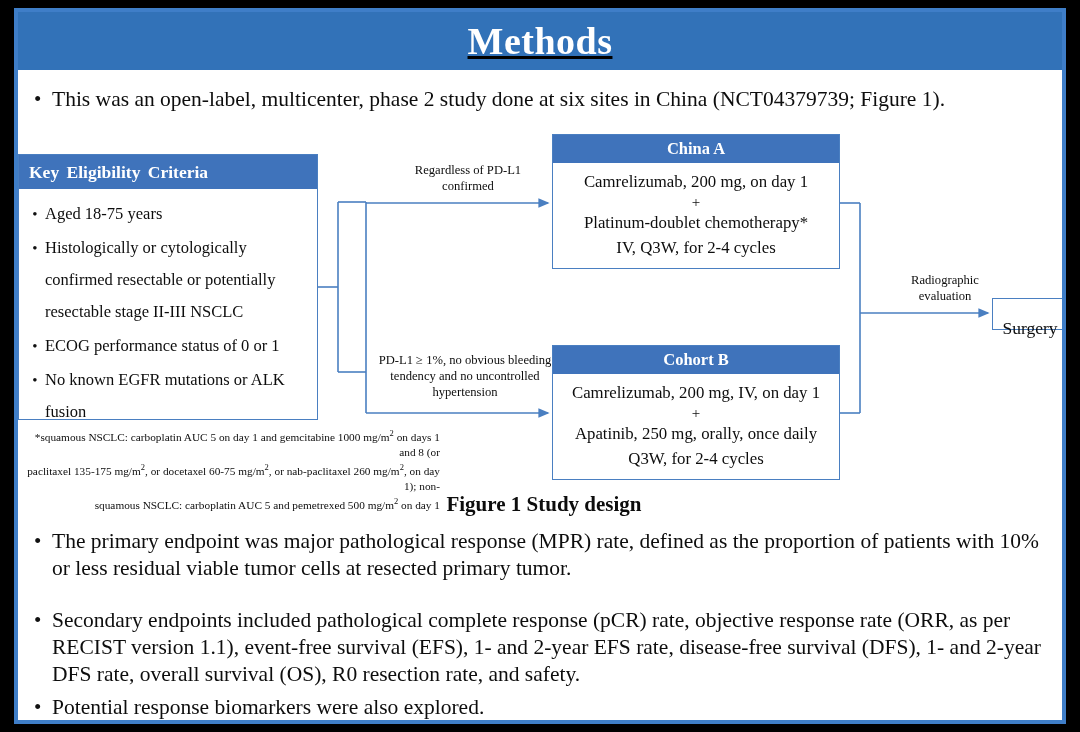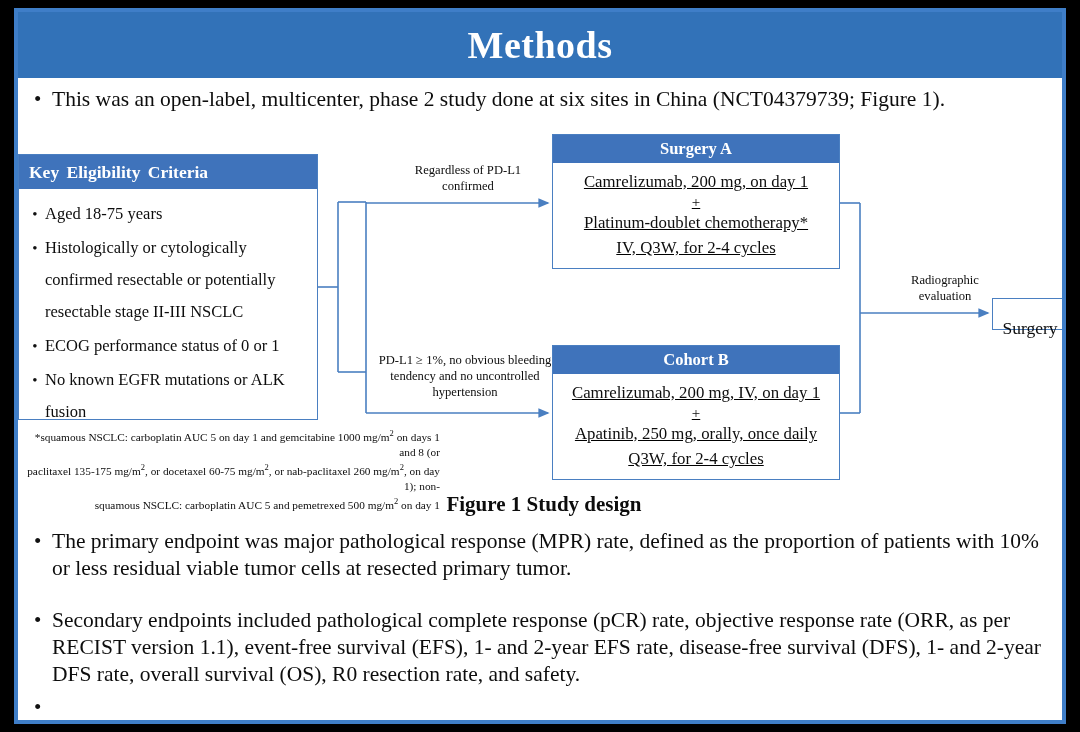--- a/index.html
+++ b/index.html
@@ -33,25 +33,26 @@
     box-sizing: border-box;
     overflow: hidden;
   }
 
   
   #title-band {
     position: absolute;
     left: 0;
     top: 0;
     width: 100%;
-    height: 66px;
+    height: 58px;
     background: #3272b8;
     display: flex;
     align-items: center;
     justify-content: center;
+    text-decoration: underline;
   }
   #title-text {
     color: #ffffff;
     font-size: 38px;
     font-weight: bold;
     letter-spacing: 0.5px;
     font-family: "Liberation Serif", "DejaVu Serif", serif;
   }
 
   
@@ -159,21 +160,20 @@
     justify-content: center;
   }
   .cohort-head-text {
     color: #ffffff;
     font-weight: bold;
     font-size: 16.5px;
   }
   .cohort-body {
     padding: 6px 4px 8px 4px;
     text-align: center;
-    text-decoration: underline;
   }
   .cohort-line {
     font-size: 16.8px;
     line-height: 25px;
     color: #0d0d0d;
     white-space: nowrap;
   }
   .cohort-plus {
     font-size: 15px;
     line-height: 16px;
@@ -296,21 +296,21 @@
       </div>
 
       <div id="footnote">
         <div>*squamous NSCLC: carboplatin AUC 5 on day 1 and gemcitabine 1000 mg/m<sup>2</sup> on days 1 and 8 (or</div>
         <div>paclitaxel 135-175 mg/m<sup>2</sup>, or docetaxel 60-75 mg/m<sup>2</sup>, or nab-paclitaxel 260 mg/m<sup>2</sup>, on day 1); non-</div>
         <div>squamous NSCLC: carboplatin AUC 5 and pemetrexed 500 mg/m<sup>2</sup> on day 1</div>
       </div>
 
       <div id="cohort-a" class="cohort-box">
         <div class="cohort-head">
-          <span class="cohort-head-text">Surgery A</span>
+          <span class="cohort-head-text">China A</span>
         </div>
         <div class="cohort-body">
           <div class="cohort-line">Camrelizumab, 200 mg, on day 1</div>
           <div class="cohort-plus">+</div>
           <div class="cohort-line">Platinum-doublet chemotherapy*</div>
           <div class="cohort-line">IV, Q3W, for 2-4 cycles</div>
         </div>
       </div>
 
       <div id="cohort-b" class="cohort-box">
@@ -341,16 +341,17 @@
       <div class="bullet-text">The primary endpoint was major pathological response (MPR) rate, defined as the proportion of patients with 10% or less residual viable tumor cells at resected primary tumor.</div>
     </div>
 
     <div class="bullet-row" style="left:16px; top:595px; width:1012px;">
       <div class="bullet-dot">•</div>
       <div class="bullet-text">Secondary endpoints included pathological complete response (pCR) rate, objective response rate (ORR, as per RECIST version 1.1), event-free survival (EFS), 1- and 2-year EFS rate, disease-free survival (DFS), 1- and 2-year DFS rate, overall survival (OS), R0 resection rate, and safety.</div>
     </div>
 
     <div class="bullet-row" style="left:16px; top:682px; width:1012px;">
       <div class="bullet-dot">•</div>
+      <div class="bullet-text">Potential response biomarkers were also explored.</div>
     </div>
 
   </div>
 </div>
 
 </body></html>

